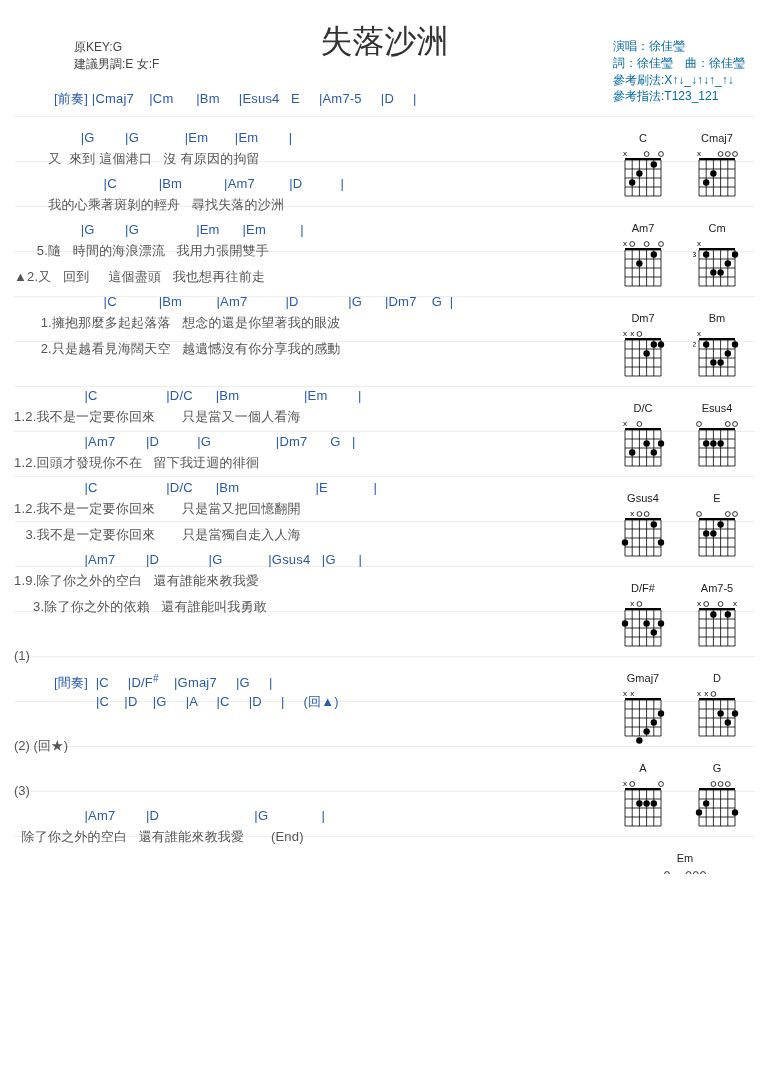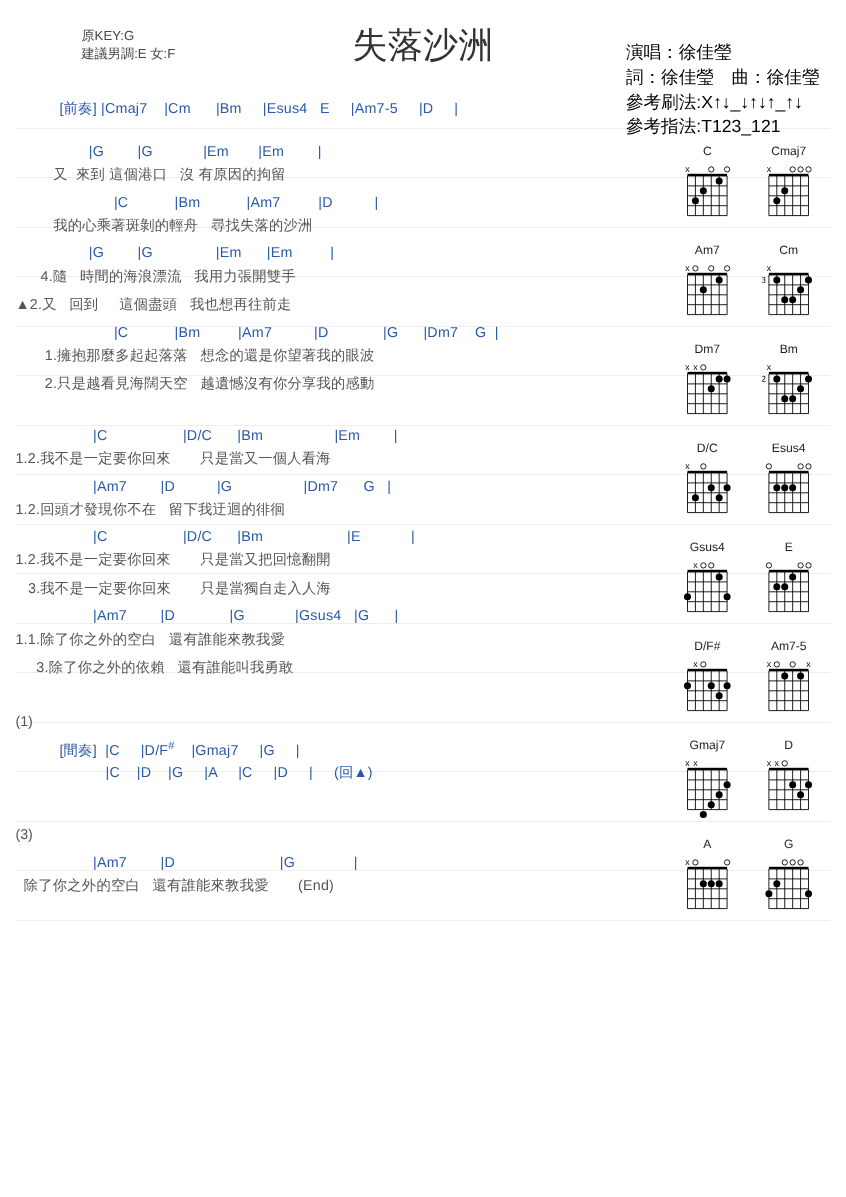--- a/index.html
+++ b/index.html
@@ -21,23 +21,23 @@
     background: repeating-linear-gradient(
       to bottom,
       transparent 0, transparent 44px,
       #eee 44px, #eee 45px
     );
     z-index: 0;
     pointer-events: none;
   }
   .header { position: relative; height: 60px; margin-bottom: 10px; z-index: 2; }
   .title { text-align: center; font-size: 32px; color: #333; font-weight: 400; }
-  .meta-left { position: absolute; left: 60px; top: 4px; font-size: 12px; color: #444; }
+  .meta-left { position: absolute; left: 60px; top: 19px; font-size: 12px; color: #444; }
   .meta-left div { line-height: 1.4; }
-  .meta-right { position: absolute; right: 10px; top: 18px; font-size: 16px; color: #000000; text-align: left; }
+  .meta-right { position: absolute; right: 10px; top: 18px; font-size: 12px; color: #0369a1; text-align: left; }
   .meta-right div { line-height: 1.4; }
   
   .content { position: relative; z-index: 2; width: 600px; }
   .line { margin-bottom: 2px; white-space: pre; letter-spacing: 0.2px; }
   .chordline { color: #2a5aa8; font-size: 13px; height: 18px; padding-left: 40px; }
   .lyricline { color: #555; font-size: 13px; margin-bottom: 8px; }
   .section { color: #555; font-size: 13px; margin: 10px 0 4px; }
   .sup { vertical-align: super; font-size: 10px; }
   
   
@@ -90,44 +90,45 @@
 
   <div class="content">
     <div class="line chordline">[前奏] |Cmaj7    |Cm      |Bm     |Esus4   E     |Am7-5     |D     |</div>
     <div style="height:20px"></div>
     <div id="lines">
         <div class="line chordline">       |G        |G            |Em       |Em        |</div>
         <div class="line lyricline">         又  來到 這個港口   沒 有原因的拘留</div>
         <div class="line chordline">             |C           |Bm           |Am7         |D          |</div>
         <div class="line lyricline">         我的心乘著斑剝的輕舟   尋找失落的沙洲</div>
         <div class="line chordline">       |G        |G               |Em      |Em         |</div>
-        <div class="line lyricline">      4.隨   時間的海浪漂流   我用力張開雙手</div>
+        <div class="line lyricline">      5.隨   時間的海浪漂流   我用力張開雙手</div>
         <div class="line lyricline">▲2.又   回到     這個盡頭   我也想再往前走</div>
         <div class="line chordline">             |C           |Bm         |Am7          |D             |G      |Dm7    G  |</div>
         <div class="line lyricline">       1.擁抱那麼多起起落落   想念的還是你望著我的眼波</div>
         <div class="line lyricline">       2.只是越看見海闊天空   越遺憾沒有你分享我的感動</div>
         <div class="line lyricline" style="height: 14px;"></div>
         <div class="line chordline">        |C                  |D/C      |Bm                 |Em        |</div>
         <div class="line lyricline">1.2.我不是一定要你回來       只是當又一個人看海</div>
         <div class="line chordline">        |Am7        |D          |G                 |Dm7      G   |</div>
         <div class="line lyricline">1.2.回頭才發現你不在   留下我迂迴的徘徊</div>
         <div class="line chordline">        |C                  |D/C      |Bm                    |E            |</div>
         <div class="line lyricline">1.2.我不是一定要你回來       只是當又把回憶翻開</div>
         <div class="line lyricline">   3.我不是一定要你回來       只是當獨自走入人海</div>
         <div class="line chordline">        |Am7        |D             |G            |Gsus4   |G      |</div>
-        <div class="line lyricline">1.1.除了你之外的空白   還有誰能來教我愛</div>
+        <div class="line lyricline">1.9.除了你之外的空白   還有誰能來教我愛</div>
         <div class="line lyricline">     3.除了你之外的依賴   還有誰能叫我勇敢</div>
       </div>
 
     <div style="height:14px"></div>
     <div class="section">(1)</div>
     <div style="height:6px"></div>
     <div class="line chordline" id="inter1">[間奏]  |C     |D/F<span class="sup">#</span>    |Gmaj7     |G     |</div>
     <div class="line chordline">           |C    |D    |G     |A     |C     |D     |     (回▲)</div>
     <div style="height:14px"></div>
+    <div class="section">(2)  (回★)</div>
     <div style="height:14px"></div>
     <div class="section">(3)</div>
     <div style="height:6px"></div>
     <div class="line chordline">        |Am7        |D                         |G              |</div>
     <div class="line lyricline">  除了你之外的空白   還有誰能來教我愛       (End)</div>
   </div>
 
   <div class="chord-sidebar" id="chord-sidebar">
       <div class="chord-row">
         <div class="chord-dia">

